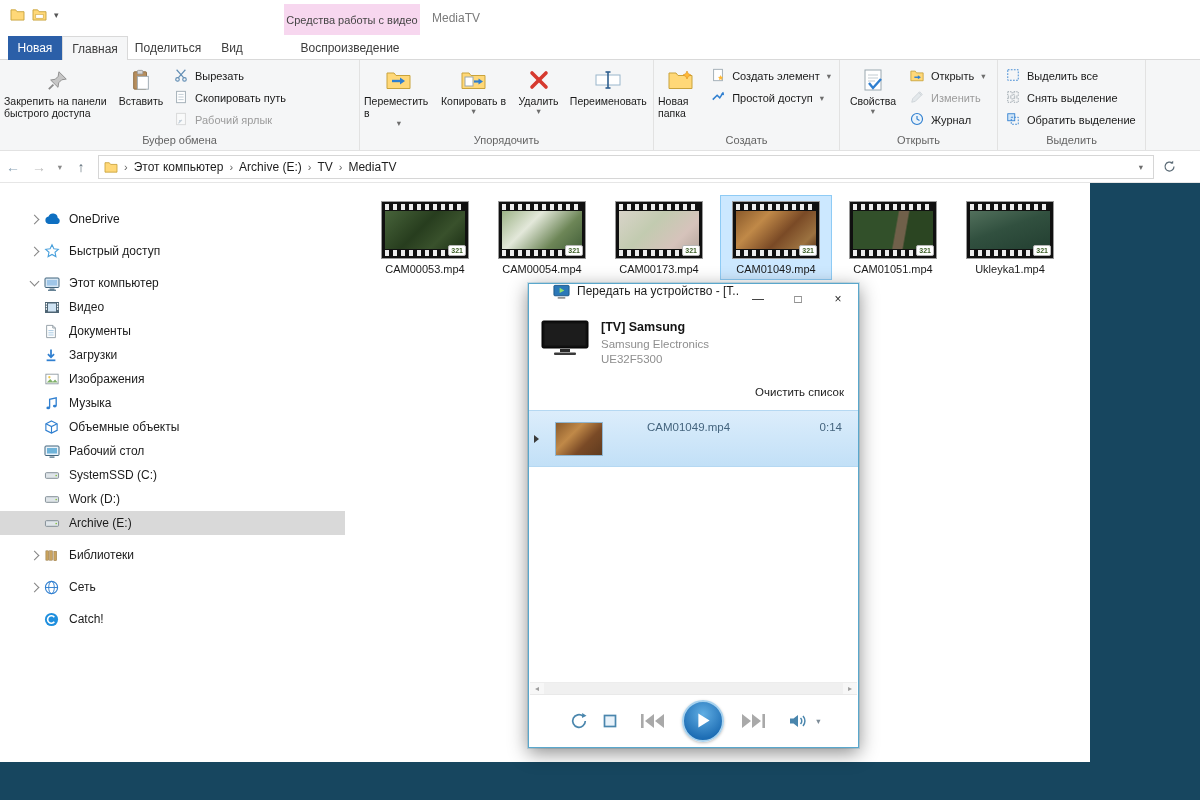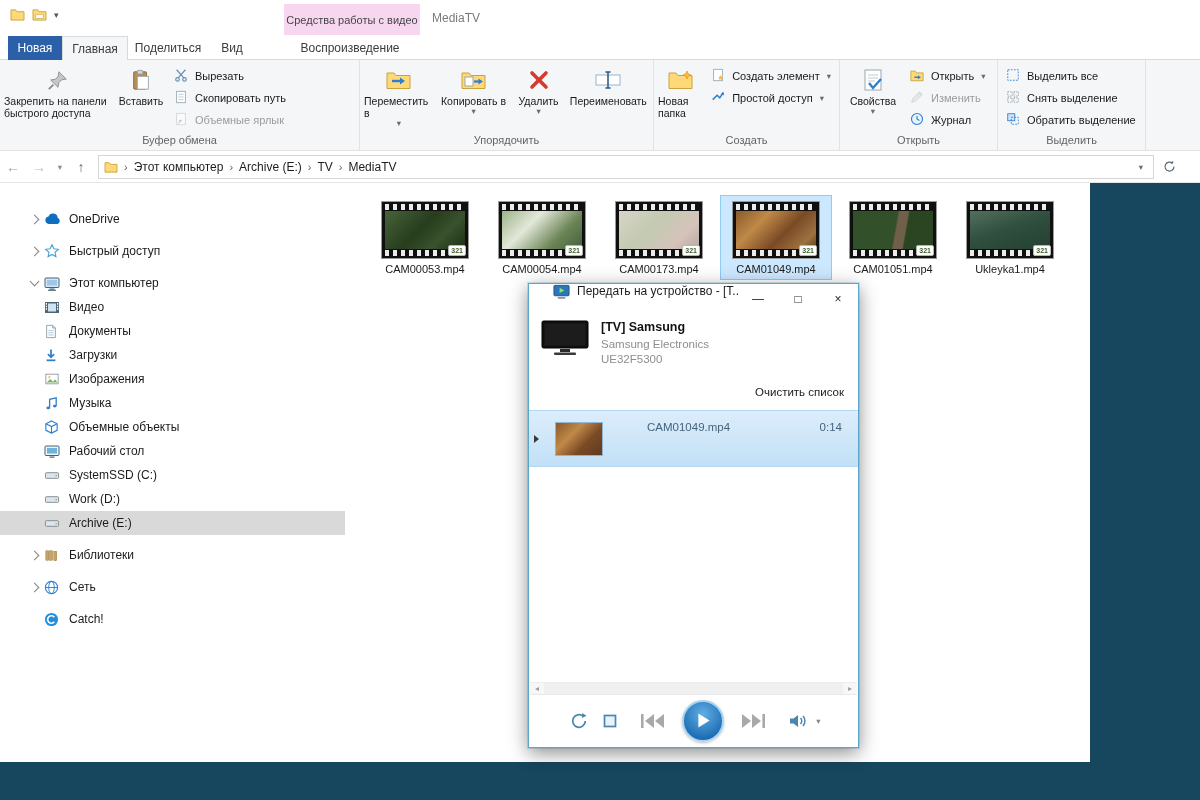--- a/index.html
+++ b/index.html
@@ -208,21 +208,21 @@
               <span>Скопировать путь</span>
             </div>
             <div class="btn-sm disabled">
               <span>
                 <svg width="14" height="14" viewBox="0 0 16 16">
                     <rect x="3" y="1.5" width="10" height="13" fill="#fff" stroke="#adadad"></rect>
                     <path d="M5 13l4-4" stroke="#90a8bc" stroke-width="1.4"></path>
                     <path d="M9 9H5.8v3.2z" fill="#90a8bc"></path>
                   </svg>
               </span>
-              <span>Объемные ярлык</span>
+              <span>Рабочий ярлык</span>
             </div>
           </div>
         </div>
         <div class="rname">Буфер обмена</div>
       </div>
 
       <div class="rgroup g2">
         <div class="rbtns">
           <div class="btn-lg w76">
             <span class="ric">

